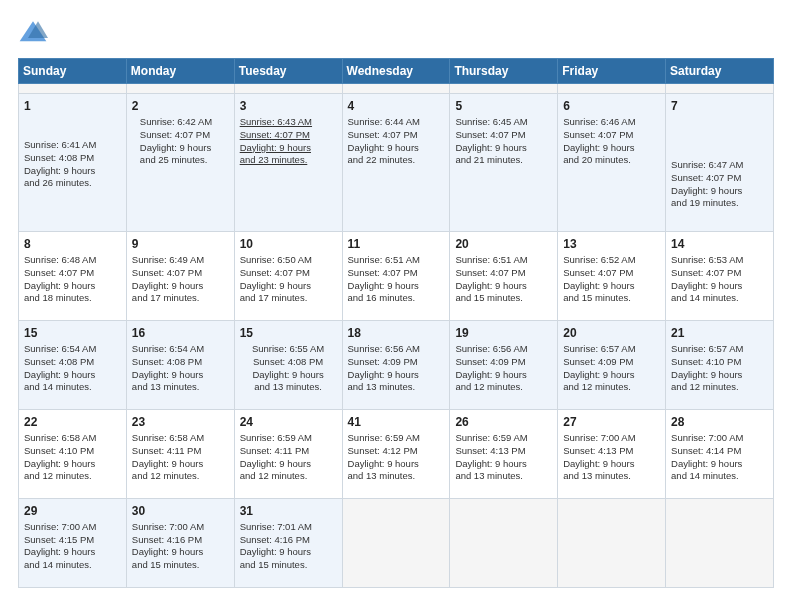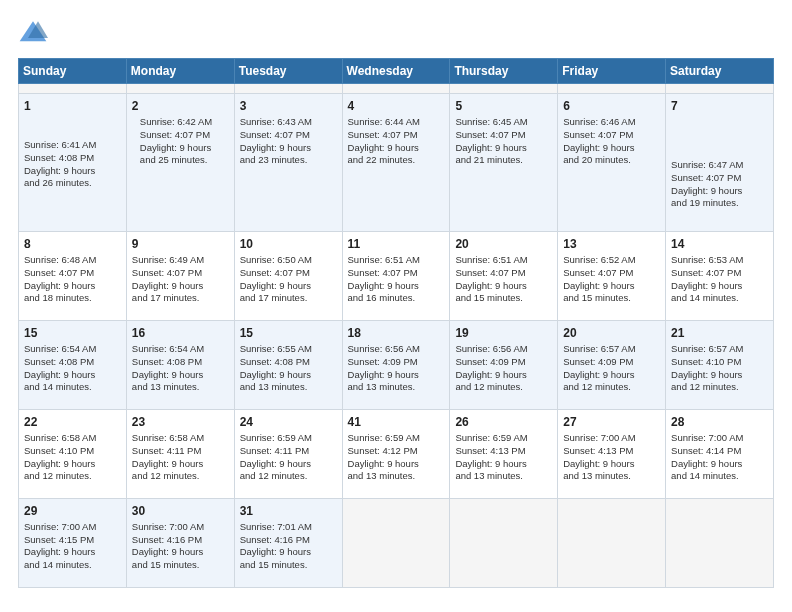--- a/index.html
+++ b/index.html
@@ -156,21 +156,21 @@
           </td>
           <td>
             <span class="day-num">2</span>
             <div class="day-info" style="white-space: pre-line; margin-left: 8px;">Sunrise: 6:42 AM
 Sunset: 4:07 PM
 Daylight: 9 hours
 and 25 minutes.</div>
           </td>
           <td>
             <span class="day-num">3</span>
-            <div class="day-info" style="white-space: pre-line;">Sunrise: 6:43 AM
+            <div class="day-info" style="white-space: pre-line; text-decoration: underline;">Sunrise: 6:43 AM
 Sunset: 4:07 PM
 Daylight: 9 hours
 and 23 minutes.</div>
           </td>
           <td>
             <span class="day-num">4</span>
             <div class="day-info" style="white-space: pre-line;">Sunrise: 6:44 AM
 Sunset: 4:07 PM
 Daylight: 9 hours
 and 22 minutes.</div>
@@ -258,21 +258,21 @@
           </td>
           <td>
             <span class="day-num">16</span>
             <div class="day-info" style="white-space: pre-line;">Sunrise: 6:54 AM
 Sunset: 4:08 PM
 Daylight: 9 hours
 and 13 minutes.</div>
           </td>
           <td>
             <span class="day-num">15</span>
-            <div class="day-info" style="white-space: pre-line;">Sunrise: 6:55 AM
+            <div class="day-info" style="white-space: pre-line; text-align: center;">Sunrise: 6:55 AM
 Sunset: 4:08 PM
 Daylight: 9 hours
 and 13 minutes.</div>
           </td>
           <td>
             <span class="day-num">18</span>
             <div class="day-info" style="white-space: pre-line;">Sunrise: 6:56 AM
 Sunset: 4:09 PM
 Daylight: 9 hours
 and 13 minutes.</div>

